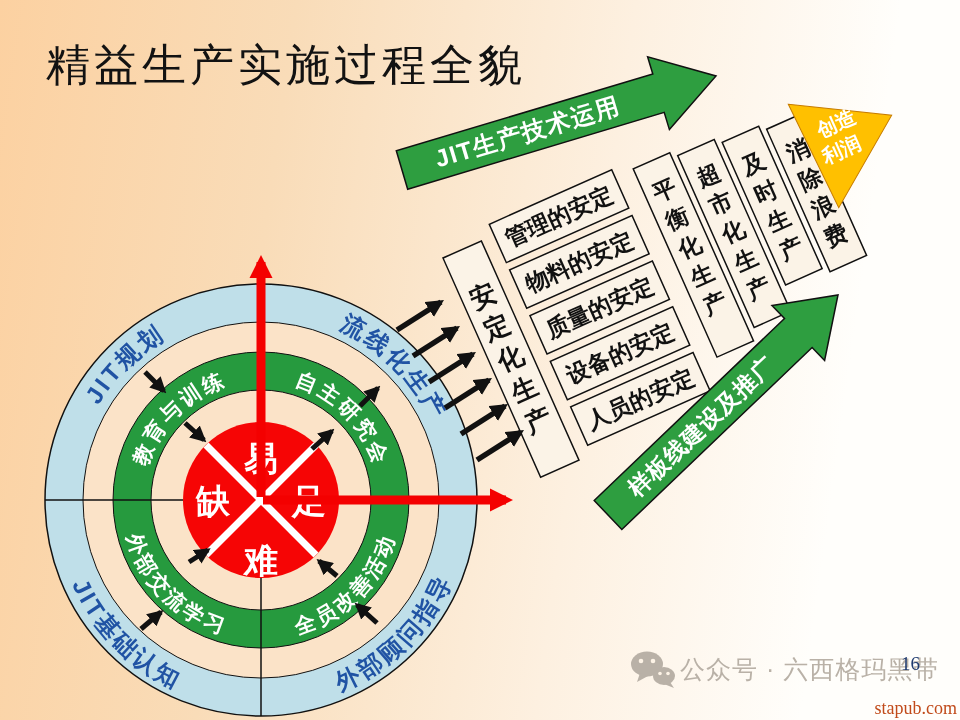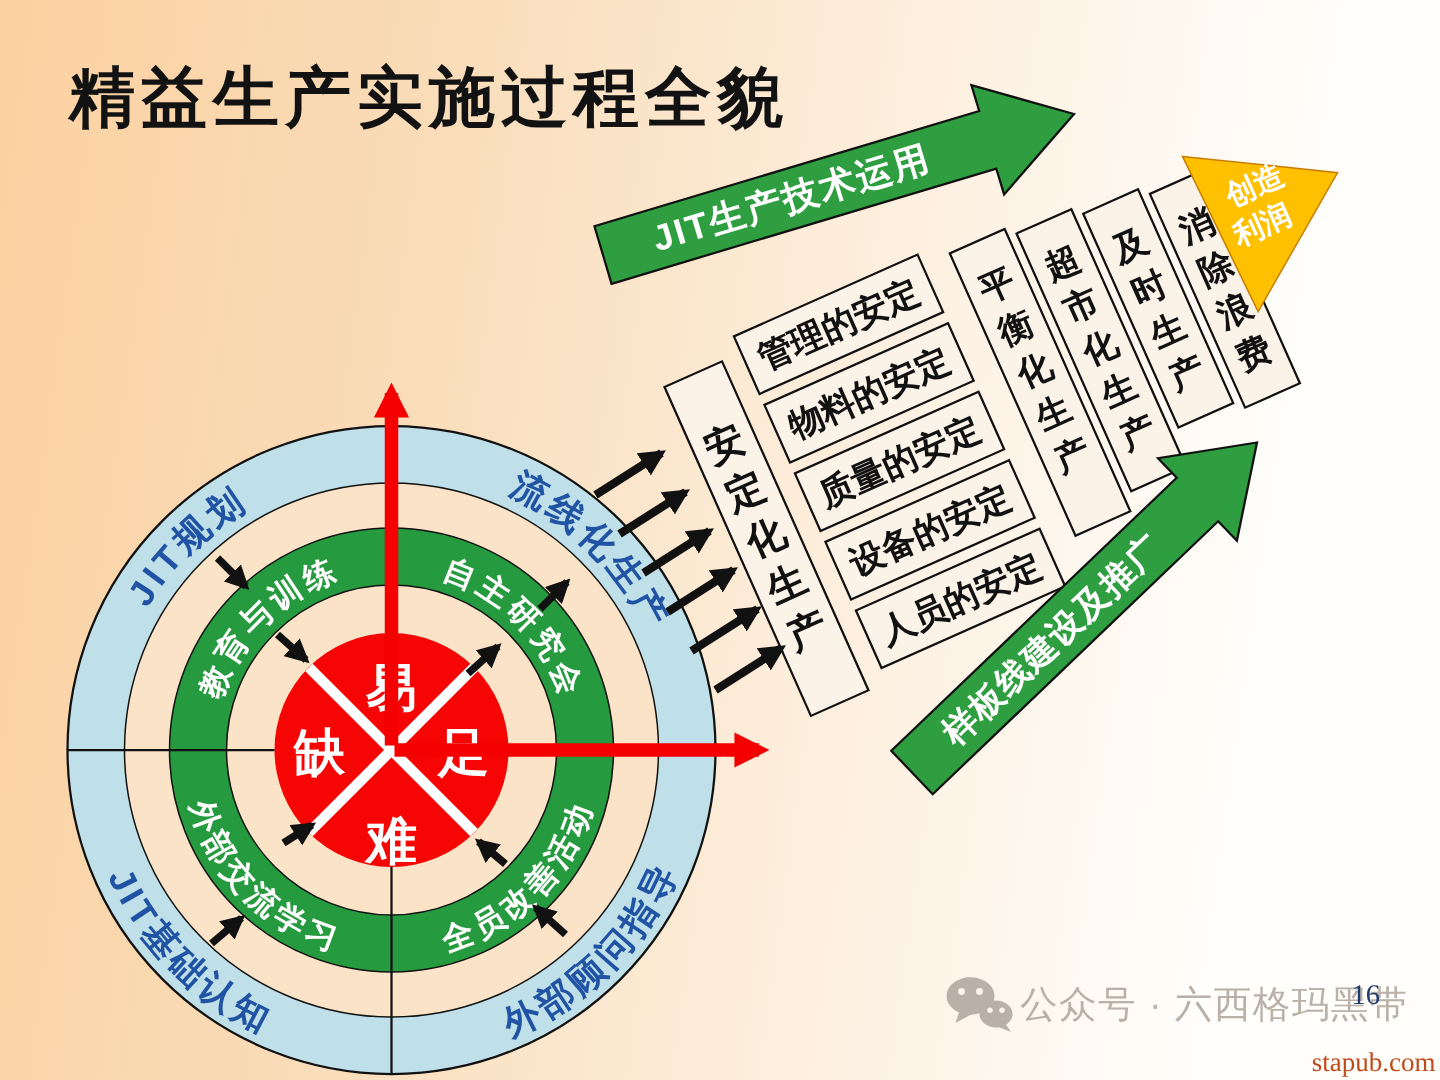--- a/index.html
+++ b/index.html
@@ -1,20 +1,20 @@
 <!DOCTYPE html>
 <html><head>
 <meta charset="utf-8">
 <style>
   html,body{margin:0;padding:0;}
   body{width:960px;height:720px;overflow:hidden;
        font-family:"Liberation Sans",sans-serif;}
   .slide{position:relative;width:960px;height:720px;
          background:linear-gradient(98deg,#fcd1a1 0%,#f9dcb8 28%,#fdf0e0 60%,#fffefb 85%);}
-  .title{position:absolute;left:46px;top:36px;font-size:44px;font-weight:bold;
+  .title{position:absolute;left:46px;top:36px;font-size:44px;font-weight:normal;
          color:#121212;letter-spacing:4px;white-space:nowrap;}
   svg.diagram{position:absolute;left:0;top:0;}
   .ringtext{font-weight:bold;letter-spacing:3px;}
   .footer{position:absolute;left:630px;top:650px;display:flex;align-items:center;gap:4px;}
   .wx-label{font-size:25px;color:#b9b1a7;letter-spacing:1px;white-space:nowrap;}
   .pagenum{position:absolute;left:901px;top:653px;font-family:Liberation Serif, serif;
            font-size:19px;color:#1f3a6e;}
   .site{position:absolute;right:3px;bottom:1px;font-family:Liberation Serif, serif;
         font-size:18px;color:#c14a1a;}
 </style>

